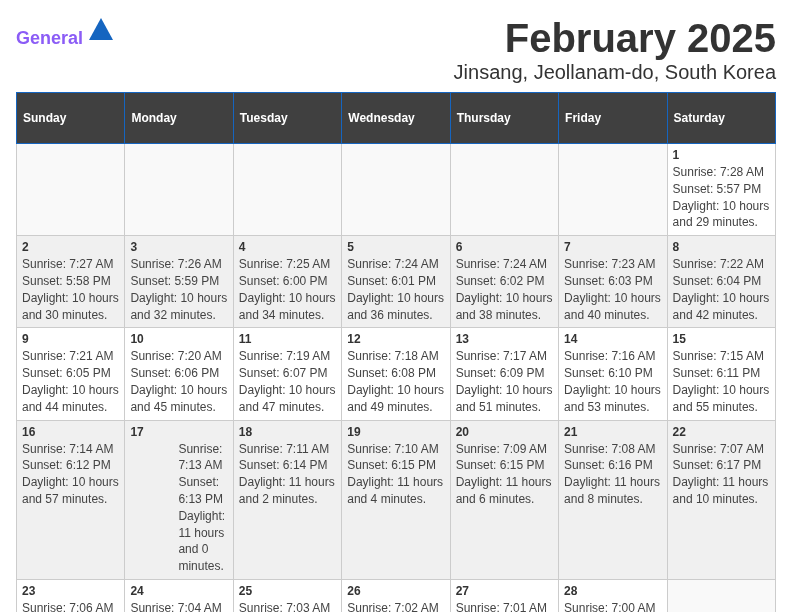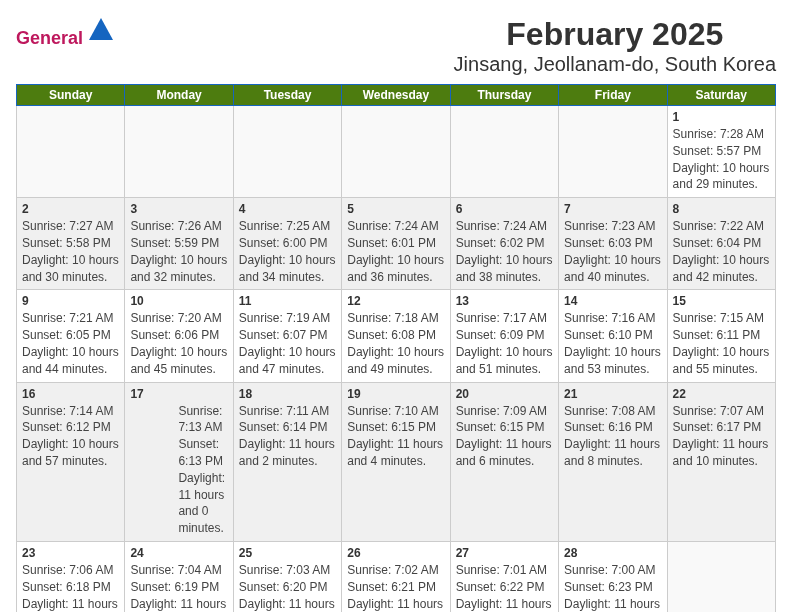--- a/index.html
+++ b/index.html
@@ -18,52 +18,51 @@
     }
     .logo {
       display: flex;
       align-items: center;
     }
     .logo-text {
       font-size: 18px;
       font-weight: bold;
       line-height: 1.1;
     }
-    .logo-general { color: #be185d; }
+    .logo-general { color: #8b5cf6; }
     .logo-blue { color: #1565C0; }
     .logo-icon {
       width: 28px;
       height: 28px;
       margin-left: 4px;
     }
     .title-block {
       text-align: right;
     }
     .month-title {
-      font-size: 32px;
+      font-size: 40px;
       font-weight: bold;
       color: #333;
-      text-align: center;
     }
     .location {
       font-size: 20px;
       color: #333;
     }
     .calendar {
       width: 100%;
       border-collapse: collapse;
       border: 1px solid #ccc;
     }
     .calendar th {
-      background: #4d7c0f;
+      background: #404040;
       color: #fff;
       font-size: 12px;
       font-weight: bold;
-      text-align: center;
-      padding: 3px 6px;
+      text-align: left;
+      padding: 18px 6px;
       border: 1px solid #1565C0;
     }
     .calendar td {
       vertical-align: top;
       border: 1px solid #ccc;
       padding: 4px 5px;
       width: 108px;
       min-height: 80px;
       height: 90px;
       font-size: 9.5px;

